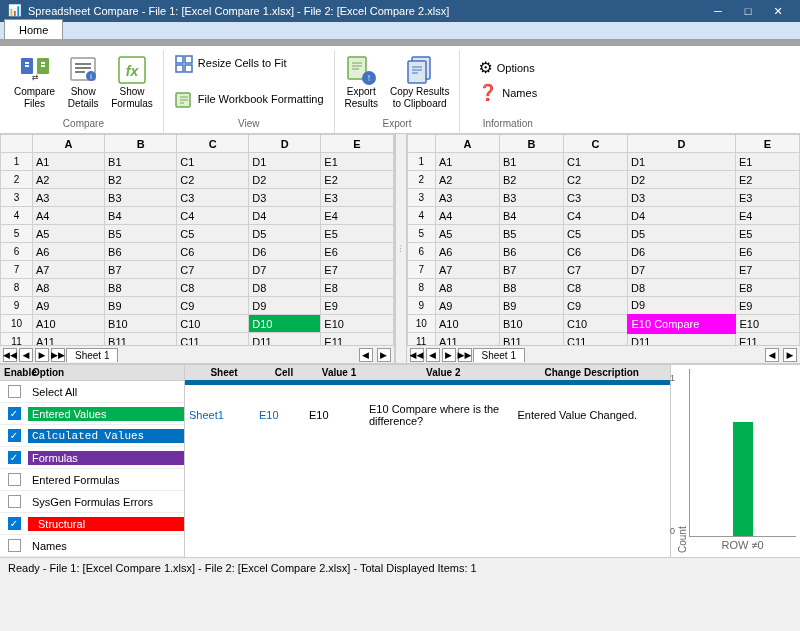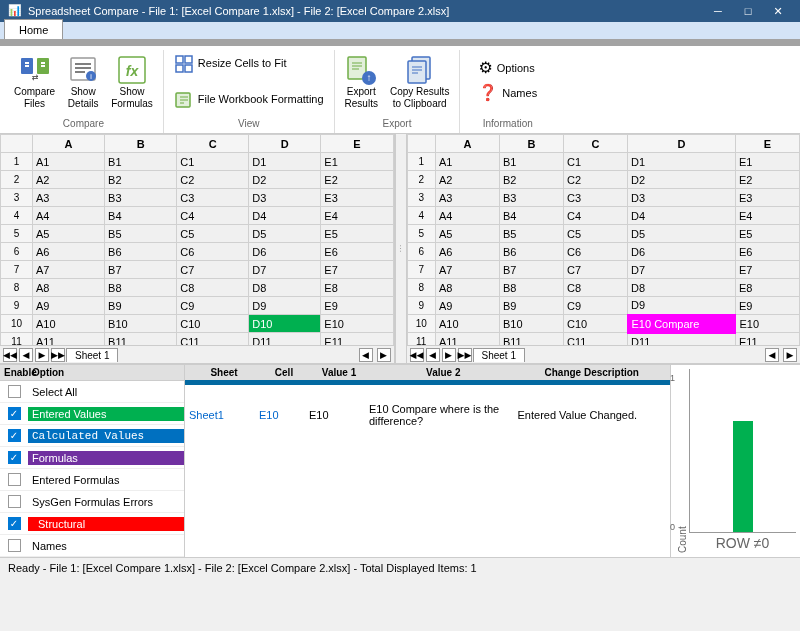--- a/index.html
+++ b/index.html
@@ -547,21 +547,21 @@
       </div>
 
       <div style="flex:1;display:flex;flex-direction:column;">
         <div style="flex:1;display:flex;align-items:flex-end;border-left:1px solid #999;border-bottom:1px solid #999;position:relative;padding:4px 4px 0 4px;">
 
           <div style="position:absolute;left:-20px;top:4px;font-size:9px;color:#666;">1</div>
           <div style="position:absolute;left:-20px;bottom:0;font-size:9px;color:#666;">0</div>
 
           <div style="width:20px;height:70%;background:#00b050;margin:0 auto;"></div>
         </div>
-        <div style="text-align:center;font-size:14px;color:#666;padding:2px 0;">
+        <div style="text-align:center;font-size:11px;color:#666;padding:2px 0;">
           <span>ROW ≠0</span>
         </div>
       </div>
     </div>
   </div>
 </div>
 
 <div class="status-bar">
   <span>Ready - File 1: [Excel Compare 1.xlsx] - File 2: [Excel Compare 2.xlsx] - Total Displayed Items: 1</span>
 </div>

